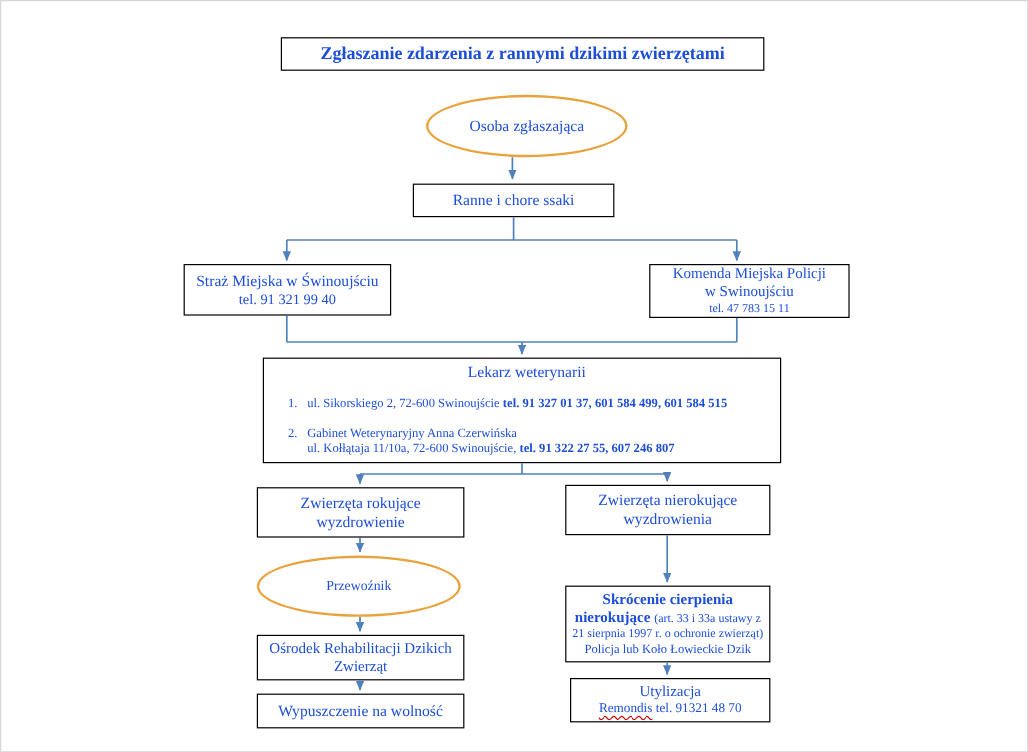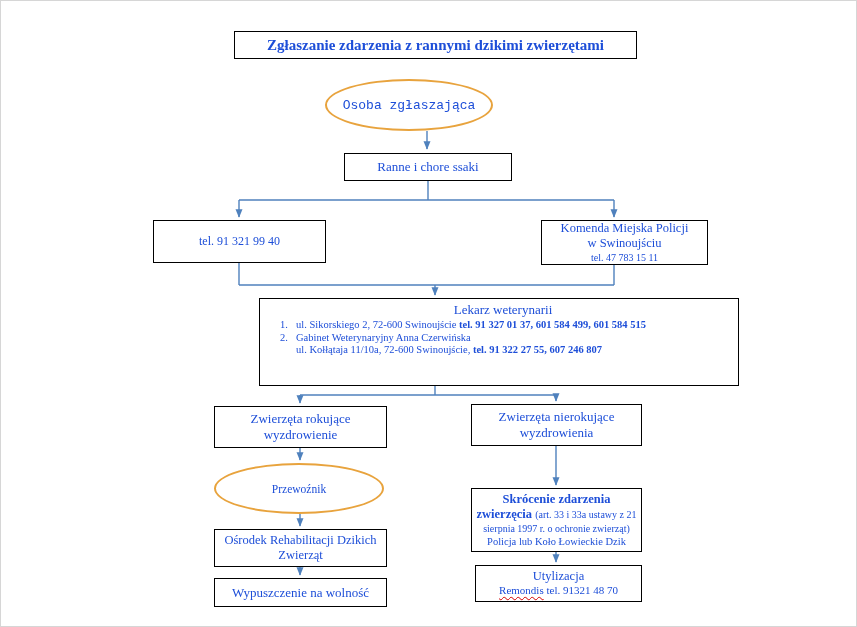--- a/index.html
+++ b/index.html
@@ -33,27 +33,27 @@
     box-sizing:border-box;
     display:flex;
     align-items:center;
     justify-content:center;
     text-align:center;
   }
   #connectors{position:absolute;left:0;top:0;pointer-events:none;}
   #connectors line{stroke:#4F81BD;stroke-width:1.4;}
 
   .title-box{left:233px;top:30px;width:403px;height:28px;font-weight:bold;font-size:15px;}
-  .reporter{left:324px;top:78px;width:168px;height:52px;font-size:13px;font-family:Liberation Mono, monospace;}
+  .reporter{left:354px;top:78px;width:168px;height:52px;font-size:13px;}
   .mammals{left:343px;top:152px;width:168px;height:28px;font-size:13px;}
   .guard{left:152px;top:219px;width:173px;height:43px;font-size:13px;}
   .guard .phone{font-size:12px;}
   .police{left:540px;top:219px;width:167px;height:45px;font-size:12.5px;}
   .police .phone{font-size:10px;}
-  .vet{left:218px;top:297px;width:480px;height:88px;justify-content:flex-start;padding:3px 6px 3px 14px;font-size:10.5px;align-items:stretch;text-align:left;margin-left:40px;}
+  .vet{left:218px;top:297px;width:432px;height:88px;justify-content:space-between;padding:3px 6px 3px 14px;font-size:10.5px;align-items:stretch;text-align:left;}
   .vet-heading{text-align:center;font-size:13px;margin-bottom:1px;}
   .vet-item{display:flex;}
   .vet-item .num{width:22px;flex:0 0 22px;text-align:left;padding-left:6px;box-sizing:border-box;}
   .vet-item .itxt{flex:1;}
   .good{left:213px;top:405px;width:173px;height:42px;font-size:13px;}
   .bad{left:470px;top:403px;width:171px;height:42px;font-size:13px;}
   .carrier{left:213px;top:462px;width:170px;height:51px;font-size:11.5px;}
   .rehab{left:213px;top:528px;width:173px;height:38px;font-size:12.5px;}
   .release{left:213px;top:577px;width:173px;height:29px;font-size:13px;justify-content:center;}
   .euth{left:470px;top:487px;width:171px;height:64px;font-size:10px;padding:2px 4px;line-height:1.25;}
@@ -125,20 +125,21 @@
 
   <div class="ellipse reporter">
     <span>Osoba zgłaszająca</span>
   </div>
 
   <div class="box mammals">
     <span>Ranne i chore ssaki</span>
   </div>
 
   <div class="box guard">
+    <span>Straż Miejska w Świnoujściu</span>
     <span class="phone">tel. 91 321 99 40</span>
   </div>
 
   <div class="box police">
     <span>Komenda Miejska Policji</span>
     <span>w Swinoujściu</span>
     <span class="phone">tel. 47 783 15 11</span>
   </div>
 
   <div class="box vet">
@@ -176,21 +177,21 @@
     <span>Ośrodek Rehabilitacji Dzikich</span>
     <span>Zwierząt</span>
   </div>
 
   <div class="box release">
     <span>Wypuszczenie na wolność</span>
   </div>
 
   <div class="box euth">
     <div>
-      <span class="main">Skrócenie zdarzenia zwierzęcia </span><span>(art. 33 i 33a ustawy z 21 sierpnia 1997 r. o ochronie zwierząt)</span>
+      <span class="main">Skrócenie cierpienia nierokujące </span><span>(art. 33 i 33a ustawy z 21 sierpnia 1997 r. o ochronie zwierząt)</span>
       <span class="sub">Policja lub Koło Łowieckie Dzik</span>
     </div>
   </div>
 
   <div class="box disposal">
     <span class="heading">Utylizacja</span>
     <span><span class="sp">Remondis</span><span> tel. 91321 48 70</span></span>
   </div>
 
 </div>

